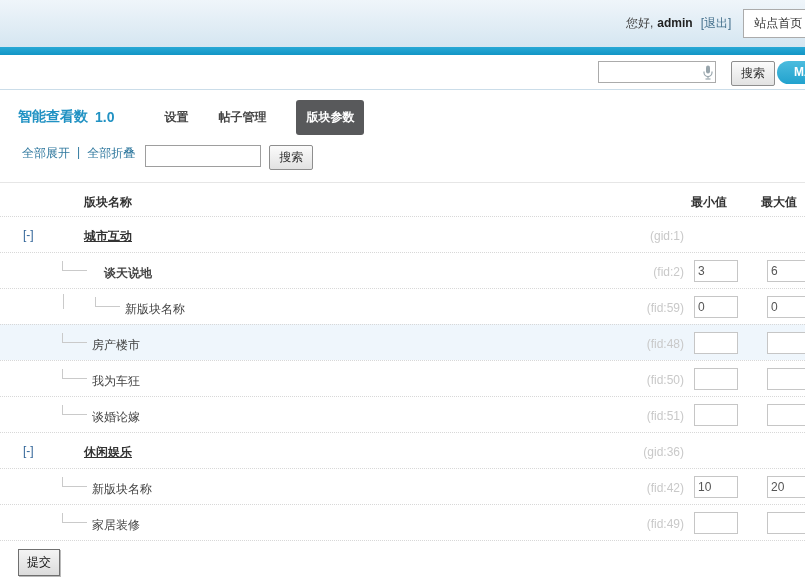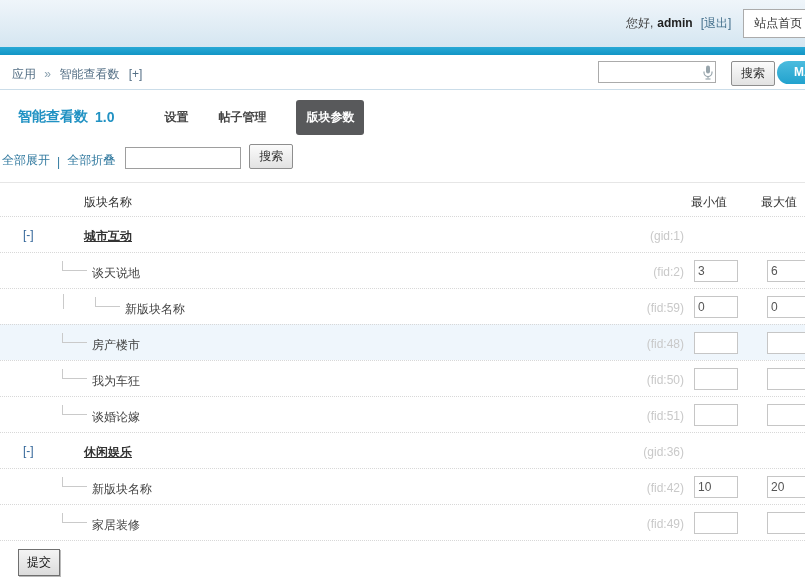--- a/index.html
+++ b/index.html
@@ -47,32 +47,32 @@
   
   .title-row { height:30px; margin:12px 0 0 18px; display:flex; align-items:center; }
   .plugin-title { font-size:14px; font-weight:bold; color:#2192C3; }
   .plugin-version { font-size:14px; font-weight:bold; color:#2192C3; margin-left:7px; }
   .tabs { display:flex; align-items:center; margin-left:50px; }
   .tab { font-size:12px; font-weight:bold; color:#474747; margin-right:30px; cursor:pointer; }
   .tab.active { background:#58595B; color:#fff; padding:9px 10px; border-radius:3px;
     margin-right:0; }
 
   
-  .toolbar { margin:13px 0 0 2px; height:24px; display:flex; align-items:flex-end; font-size:12px; }
+  .toolbar { margin:13px 0 0 22px; height:24px; display:flex; align-items:flex-start; font-size:12px; }
   .link { color:#31799F; cursor:pointer; }
   .toolbar .divider { margin:0 7px; color:#31799F; }
   .toolbar-search-input { margin-left:10px; width:116px; height:22px;
     border:1px solid #9E9E9E; font-size:12px; padding:0 4px; }
   .toolbar .btn { margin-left:8px; }
 
   
   .tree-table { margin-top:13px; border-top:1px solid #E6E6E6;
     border-bottom:1px dotted #D8D8D8; font-size:12px; }
   .thead { position:relative; height:33px; }
-  .th { position:absolute; top:11px; font-weight:normal; color:#333; }
+  .th { position:absolute; top:11px; font-weight:bold; color:#333; }
   .th-name { left:84px; } .th-min { left:691px; } .th-max { left:761px; }
   .row { position:relative; height:36px; border-top:1px dotted #D8D8D8; }
   .row.hl { background:#EFF6FC; }
   .toggle { position:absolute; left:23px; top:11px; color:#336699; cursor:pointer; }
   .gname { position:absolute; left:84px; top:11px; font-weight:bold; color:#333;text-decoration:underline; }
   .fname { position:absolute; top:12px; color:#444; }
   .rid { position:absolute; right:121px; top:12px; color:#C9C9C9; }
   .tree-l { position:absolute; top:8px; width:25px; height:10px;
     border-left:1px solid #CACACA; border-bottom:1px solid #CACACA; }
   .tree-v { position:absolute; left:63px; top:5px; height:15px; border-left:1px solid #CACACA; }
@@ -93,26 +93,20 @@
   <div class="user-area">
     <span>您好,</span>
     <span class="uname">admin</span>
     <span class="logout-link">[退出]</span>
     <button class="site-home-btn">站点首页</button>
   </div>
 </div>
 <div class="blue-bar"></div>
 
 <div class="crumb-bar">
-  <div class="breadcrumb">
-    <span class="crumb-link">应用</span>
-    <span class="sep">»</span>
-    <span>智能查看数</span>
-    <span class="expand-link">[+]</span>
-  </div>
   <input class="search-box" value="" style="">
   <svg class="mic" viewBox="0 0 10 15">
     <rect x="3" y="0.5" width="4" height="8" rx="2" fill="#98A5AC"></rect>
     <path d="M1 6.5 v1 a4 4 0 0 0 8 0 v-1" fill="none" stroke="#98A5AC" stroke-width="1.2"></path>
     <line x1="5" y1="11.5" x2="5" y2="13.5" stroke="#98A5AC" stroke-width="1.2"></line>
     <line x1="2.5" y1="14" x2="7.5" y2="14" stroke="#98A5AC" stroke-width="1.2"></line>
   </svg>
   <button class="btn btn-search-top">搜索</button>
   <span class="map-pill">MAP</span>
 </div>
@@ -142,21 +136,21 @@
     <span class="th th-max">最大值</span>
   </div>
   <div>
       <div class="row">
         <span class="toggle">[-]</span>
         <span class="gname">城市互动</span>
         <span class="rid">(gid:1)</span>
       </div>
       <div class="row">
         <span class="tree-l" style="left: 62px;"></span>
-        <span class="fname" style="left: 92px;">谈天说地</span>
+        <span class="fname" style="left: 104px; font-weight: bold;">谈天说地</span>
         <input class="val-input val-min" value="3" style="">
         <input class="val-input val-max" value="6" style="">
         <span class="rid">(fid:2)</span>
       </div>
       <div class="row">
         <span class="tree-v"></span>
         <span class="tree-l" style="left: 95px;"></span>
         <span class="fname" style="left: 125px;">新版块名称</span>
         <input class="val-input val-min" value="0" style="">
         <input class="val-input val-max" value="0" style="">

